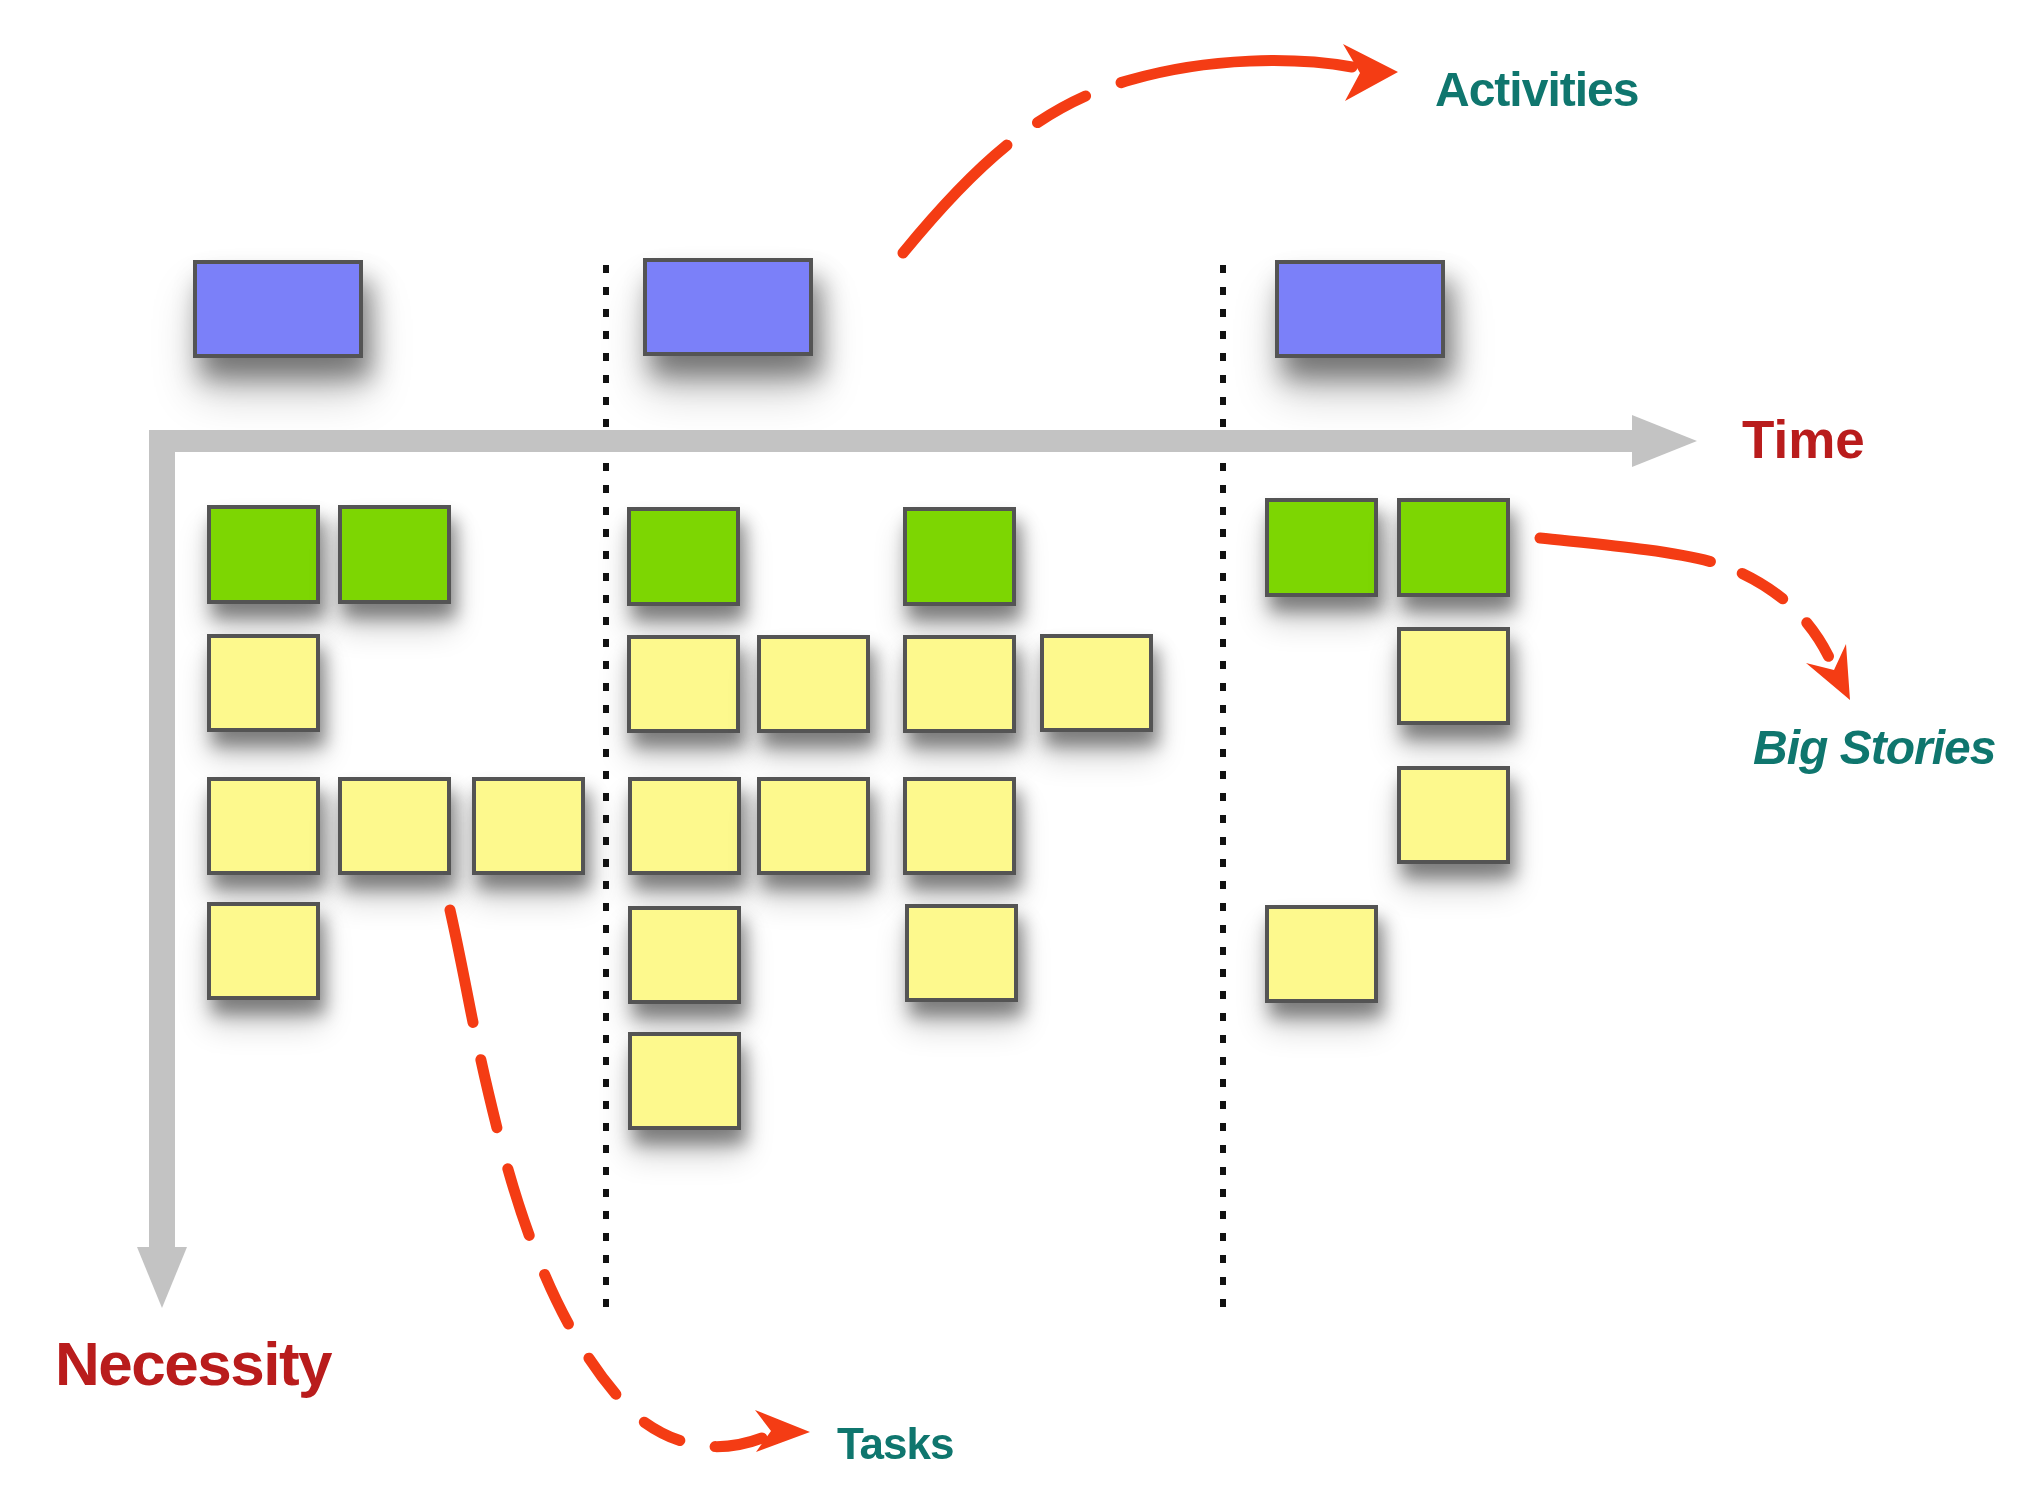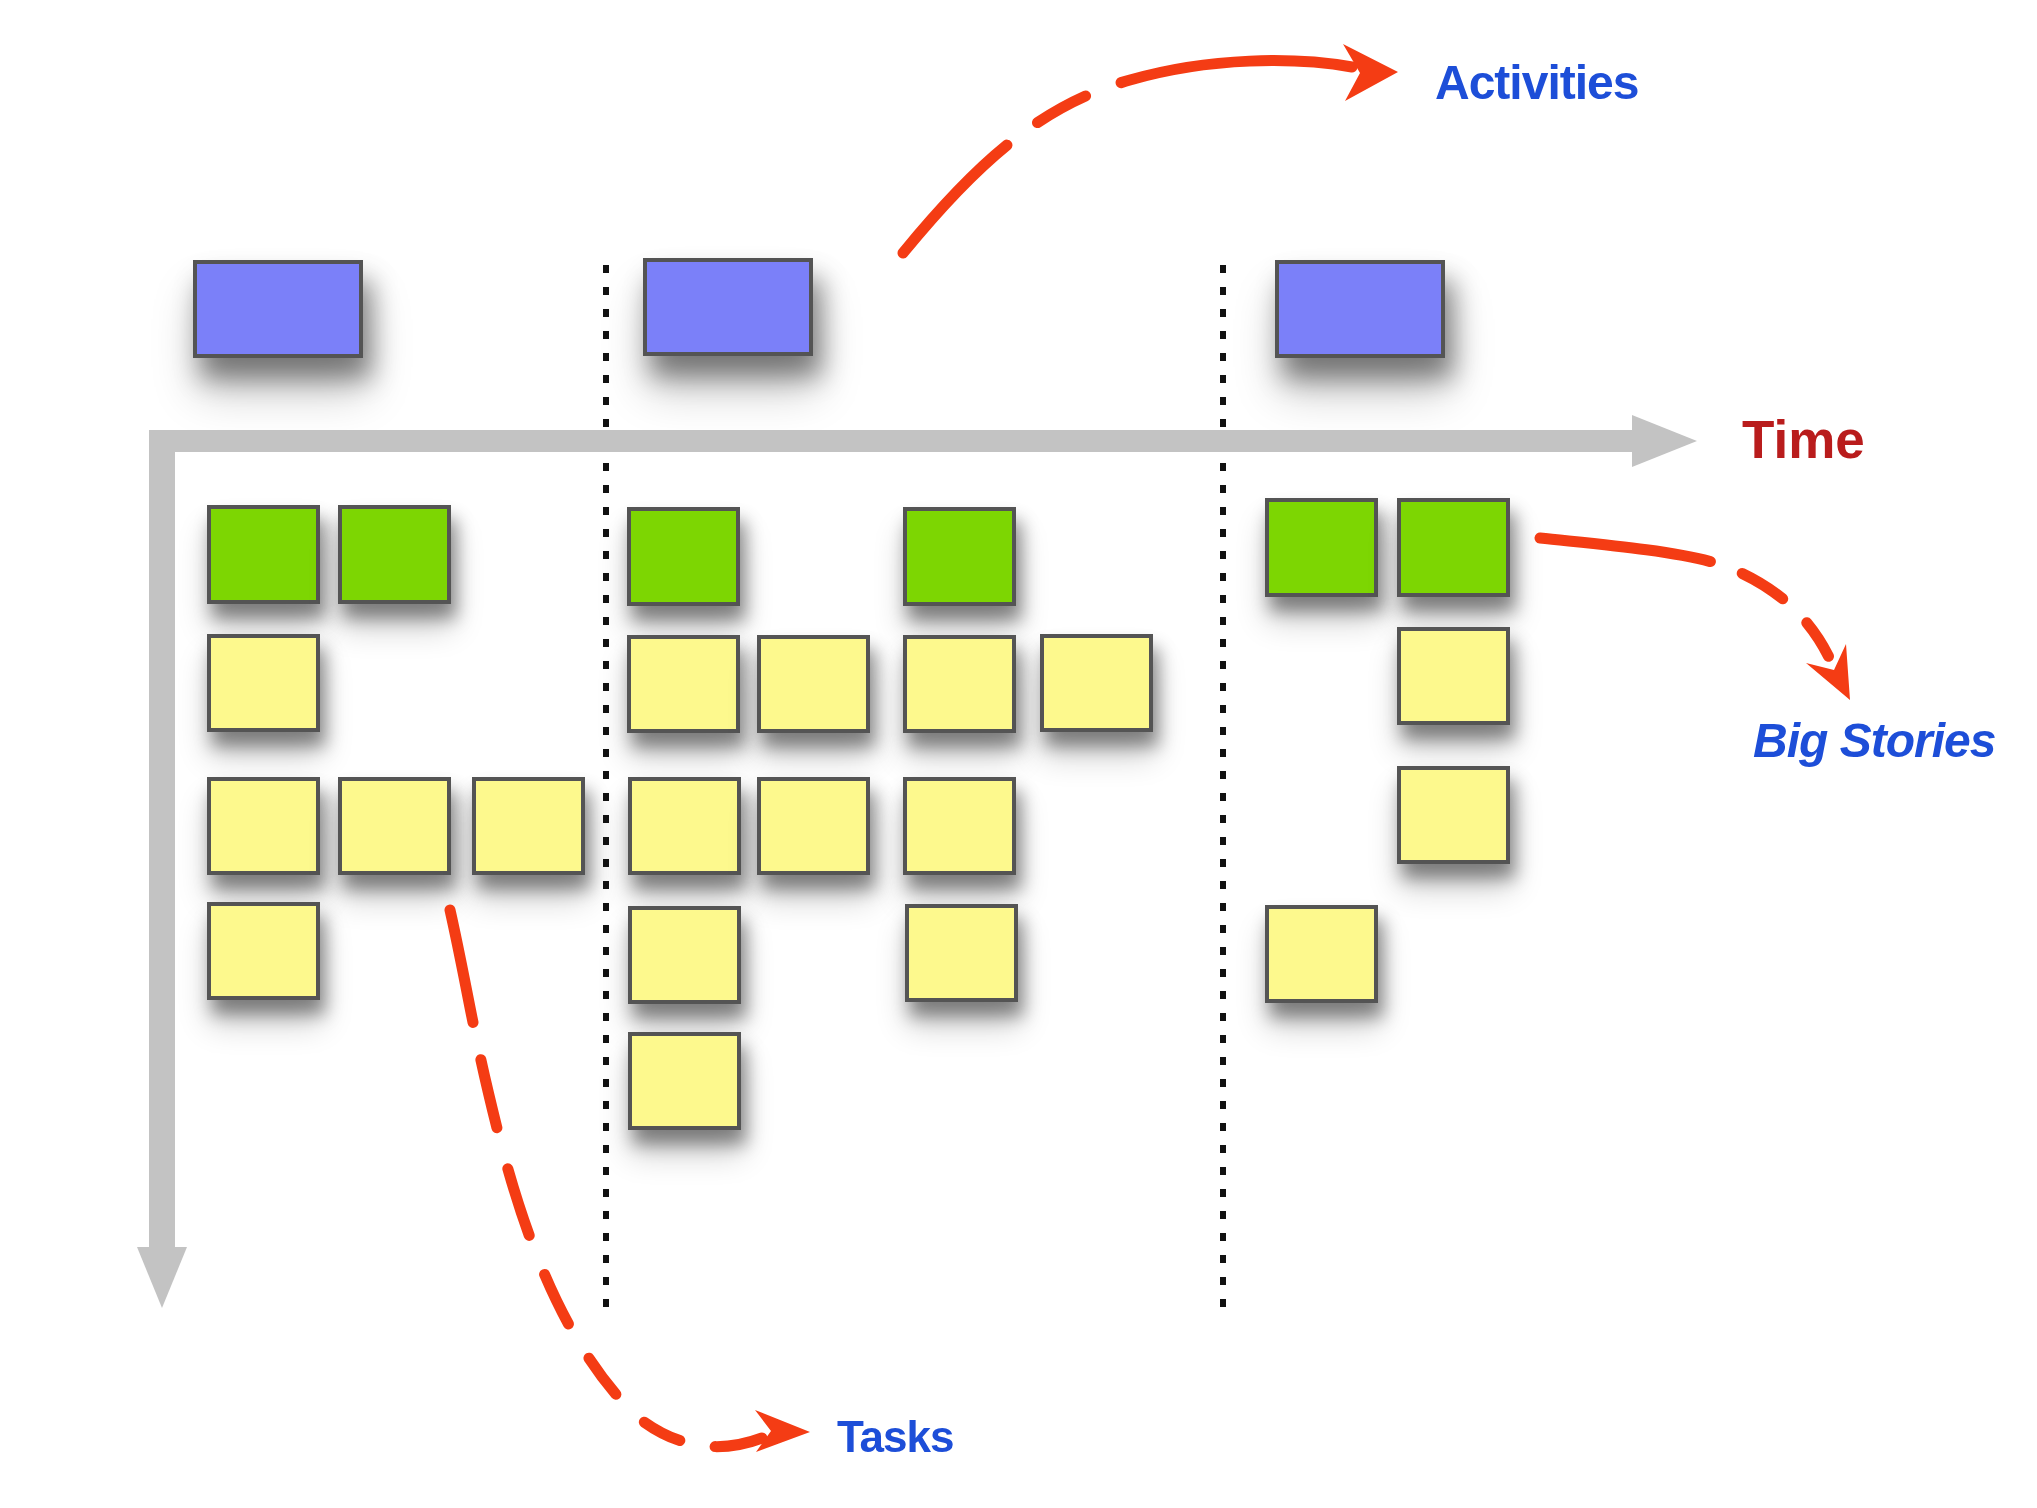--- a/index.html
+++ b/index.html
@@ -7,21 +7,21 @@
          font-family:"Liberation Sans",sans-serif;}
   .card{position:absolute;box-sizing:border-box;border:4px solid #545454;}
   .card-activity{width:170px;height:98px;background:#7b80f9;
       box-shadow:8px 20px 24px rgba(0,0,0,0.42), 4px 34px 46px rgba(0,0,0,0.22);}
   .card-story{width:113px;height:99px;background:#7dd602;
       box-shadow:5px 14px 16px rgba(0,0,0,0.40), 2px 24px 30px rgba(0,0,0,0.20);}
   .card-task{width:113px;height:98px;background:#fdf98d;
       box-shadow:5px 14px 16px rgba(0,0,0,0.40), 2px 24px 30px rgba(0,0,0,0.20);}
   .lbl{position:absolute;font-weight:bold;white-space:nowrap;line-height:1;}
   .lbl-gray{color:#b91c1c;}
-  .lbl-red{color:#1d4ed8;}
+  .lbl-red{color:#0f766e;margin-top:7px;}
   svg{position:absolute;left:0;top:0;pointer-events:none;}
 </style>
 </head>
 <body>
 
 <div id="stage">
 
   <div id="cards">
       <div class="card card-activity" style="left: 193px; top: 260px;"></div>
       <div class="card card-activity" style="left: 643px; top: 258px;"></div>
@@ -78,16 +78,17 @@
     </g>
     <polygon fill="#f43c14" points="1850,700 1846,644 1834,670 1806,663"></polygon>
 
     <g stroke="#f43c14" stroke-width="11" fill="none" stroke-linecap="round">
       <path d="M 450 910 C 468 990, 472 1030, 500 1140 C 530 1255, 570 1350, 635 1415 C 680 1452, 725 1452, 762 1438" stroke-dasharray="115 38 70 42 70 42 55 40 45 40 40 36"></path>
     </g>
     <polygon fill="#f43c14" points="810,1432 755,1410 771,1431 756,1452"></polygon>
   </svg>
 
   <div class="lbl lbl-gray" style="left:1742px;top:413px;font-size:53px;">Time</div>
+  <div class="lbl lbl-gray" style="left:55px;top:1333px;font-size:62px;letter-spacing:-1.5px;">Necessity</div>
   <div class="lbl lbl-red" style="left:1435px;top:59px;font-size:48px;letter-spacing:-1px;">Activities</div>
   <div class="lbl lbl-red" style="left:1753px;top:717px;font-size:48px;letter-spacing:-1px;font-style:italic;">Big Stories</div>
   <div class="lbl lbl-red" style="left:837px;top:1415px;font-size:44px;letter-spacing:-1px;">Tasks</div>
 </div>
 
 </body></html>

